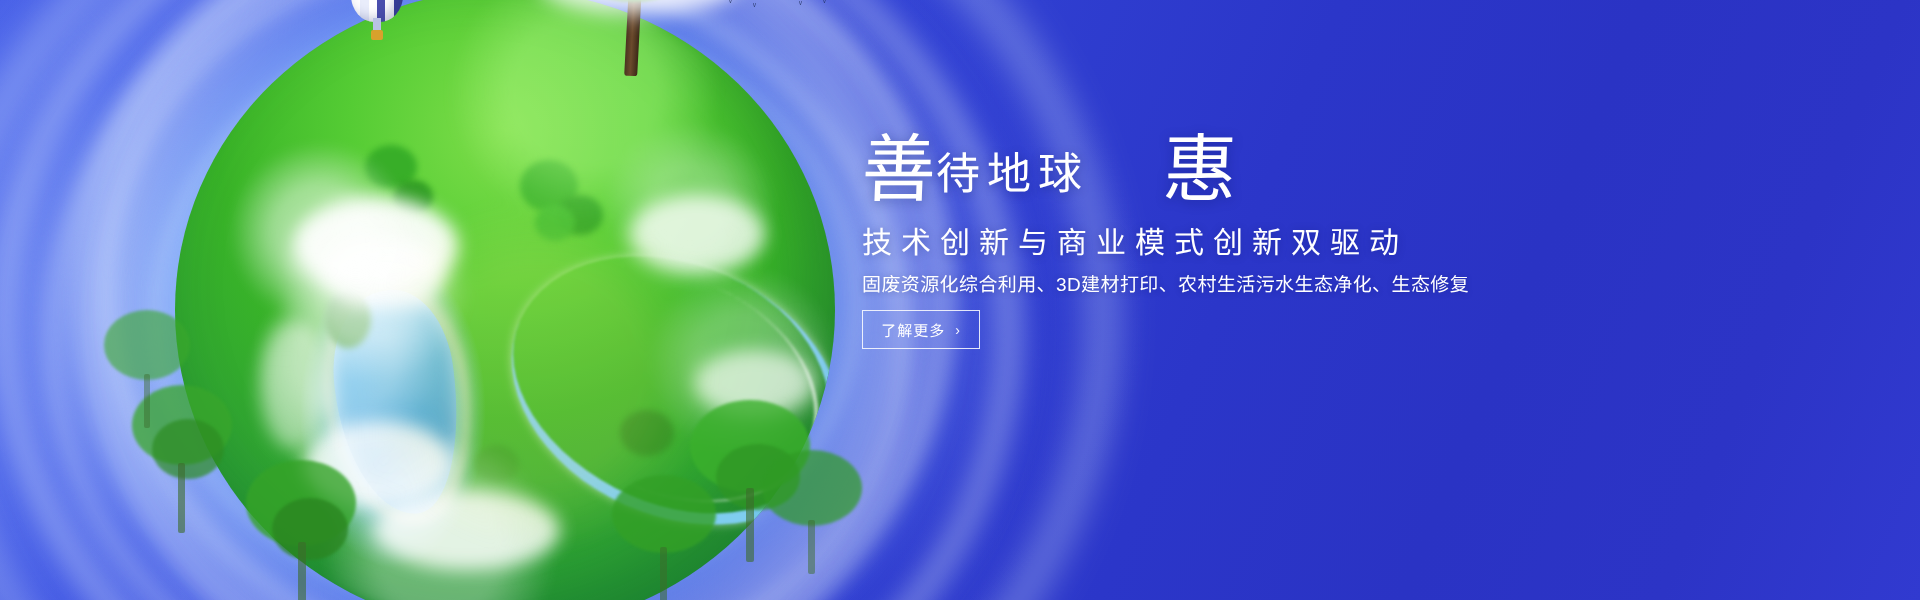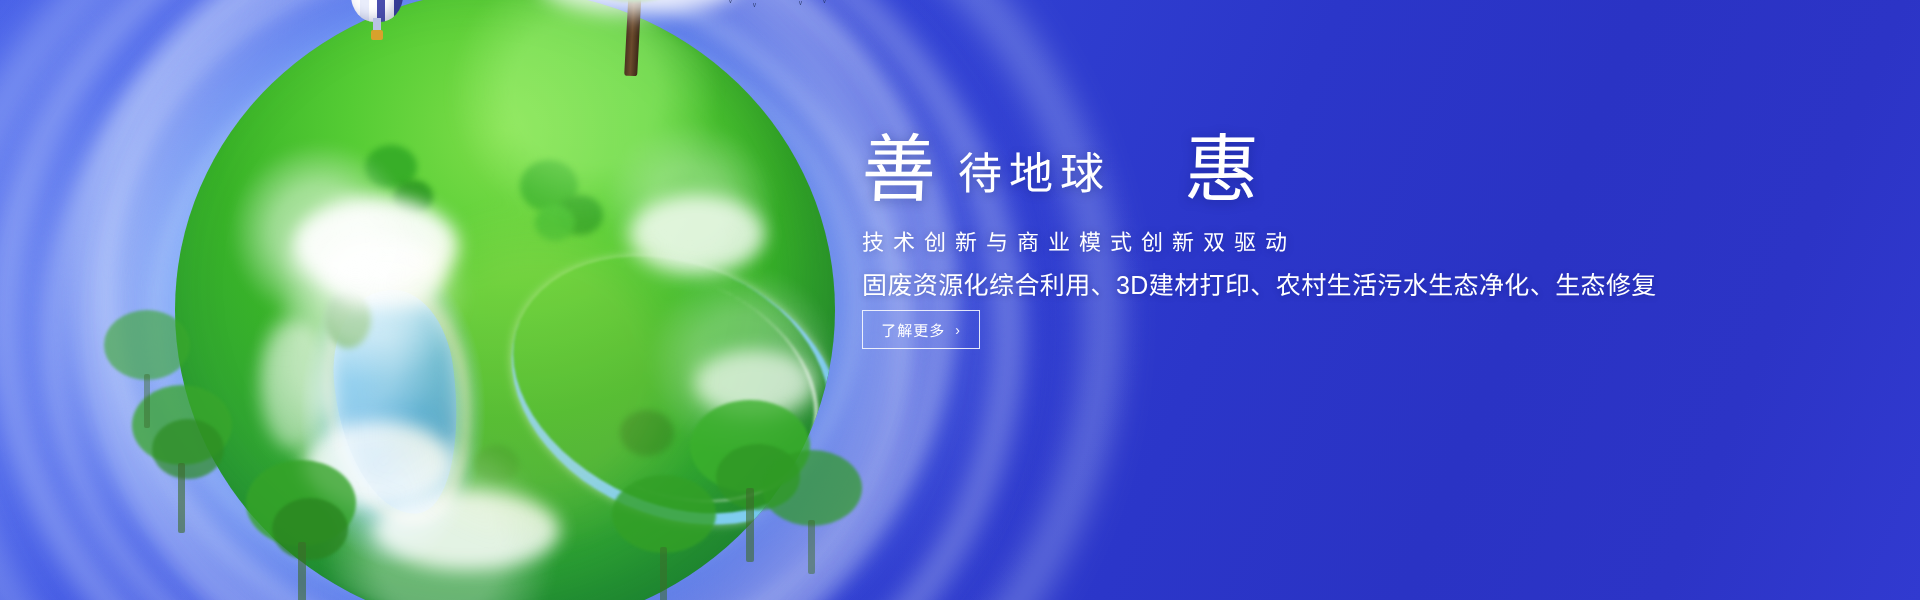--- a/index.html
+++ b/index.html
@@ -176,34 +176,34 @@
   .hl-group{display:flex;align-items:flex-end;}
   .hl-big{
     font-family:"DejaVu Serif","Liberation Serif",serif;
     font-size:74px;line-height:74px;font-weight:400;letter-spacing:0;
     text-shadow:0 2px 12px rgba(10,20,90,0.35);
     transform:skewX(-2deg);
   }
   .hl-small{
     font-family:"DejaVu Serif","Liberation Serif",serif;
     font-size:44px;line-height:52px;font-weight:400;letter-spacing:7px;
-    margin-left:22px;padding-bottom:6px;
+    margin-left:0;padding-bottom:6px;
     text-shadow:0 2px 10px rgba(10,20,90,0.35);
   }
   .hl-gap{width:74px;}
 
   .subtitle{
     position:absolute;left:0;top:228px;
-    font-size:22px;line-height:30px;letter-spacing:9px;font-weight:400;
+    font-size:30px;line-height:30px;letter-spacing:9px;font-weight:400;
     text-shadow:0 1px 8px rgba(10,20,90,0.3);
     white-space:nowrap;
   }
   .desc{
     position:absolute;left:0;top:272px;
-    font-size:25px;line-height:26px;letter-spacing:0.4px;font-weight:400;
+    font-size:19px;line-height:26px;letter-spacing:0.4px;font-weight:400;
     text-shadow:0 1px 6px rgba(10,20,90,0.3);
     white-space:nowrap;
   }
   .cta{
     position:absolute;left:0;top:310px;
     display:inline-flex;align-items:center;justify-content:center;gap:10px;
     width:116px;height:37px;
     border:1px solid rgba(255,255,255,0.85);
     background:transparent;color:#ffffff;
     font-size:15px;letter-spacing:1px;

